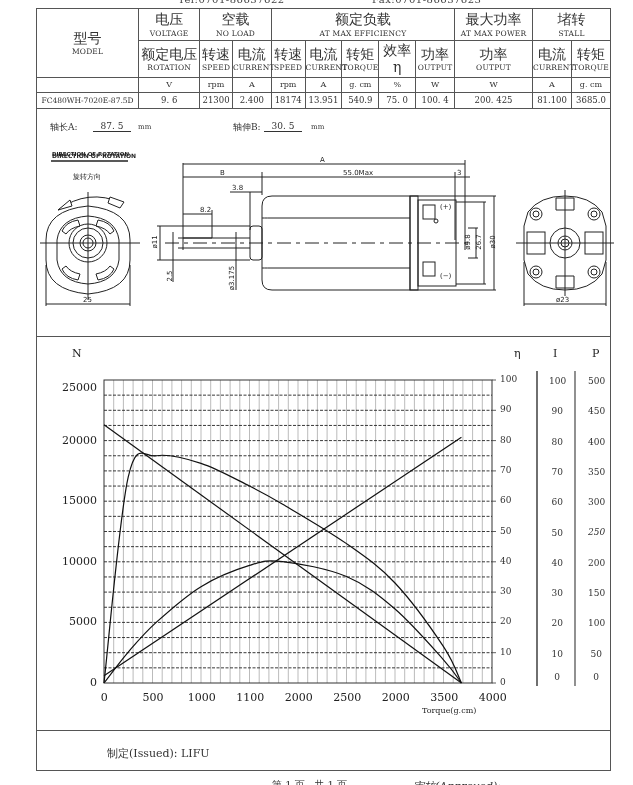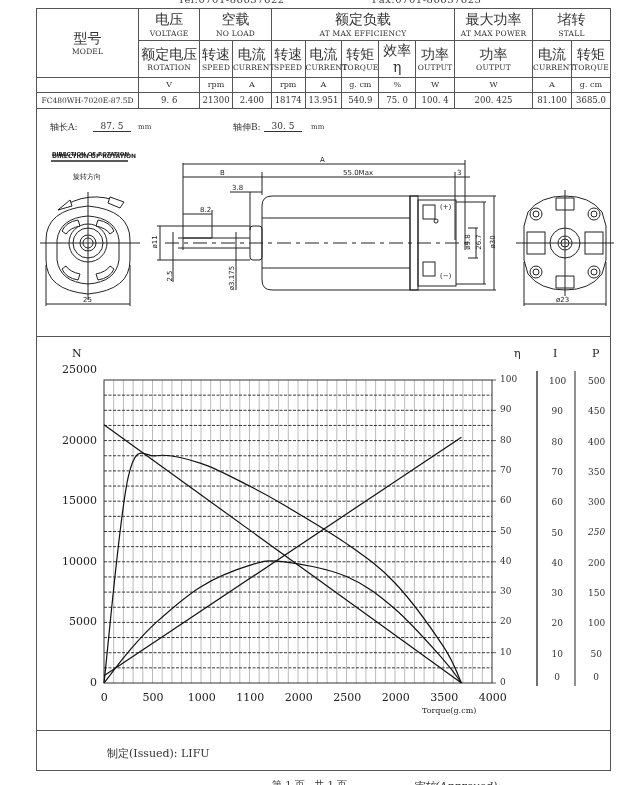--- a/index.html
+++ b/index.html
@@ -371,21 +371,21 @@
 <div class="tick" style="left:553px; top:347px; font-size:11px;">I</div>
 <div class="tick" style="left:592px; top:347px; font-size:11px;">P</div>
 <div class="tick" style="left:422px; top:706px; font-size:8px;">Torque(g.cm)</div>
 
 <div id="yticks">
     <div class="tick" style="top: 676px; right: 536px;">0</div>
     <div class="tick" style="top: 615.4px; right: 536px;">5000</div>
     <div class="tick" style="top: 554.8px; right: 536px;">10000</div>
     <div class="tick" style="top: 494.2px; right: 536px;">15000</div>
     <div class="tick" style="top: 433.6px; right: 536px;">20000</div>
-    <div class="tick" style="top: 363px; right: 536px;">25000</div>
+    <div class="tick" style="top: 381px; right: 536px;">25000</div>
   </div>
 <div id="xticks">
     <div class="tick" style="top: 691px; left: 100.7px;">0</div>
     <div class="tick" style="top: 691px; left: 142.6px;">500</div>
     <div class="tick" style="top: 691px; left: 187.8px;">1000</div>
     <div class="tick" style="top: 691px; left: 236.3px;">1100</div>
     <div class="tick" style="top: 691px; left: 284.8px;">2000</div>
     <div class="tick" style="top: 691px; left: 333.3px;">2500</div>
     <div class="tick" style="top: 691px; left: 381.8px;">2000</div>
     <div class="tick" style="top: 691px; left: 430.3px;">3500</div>

